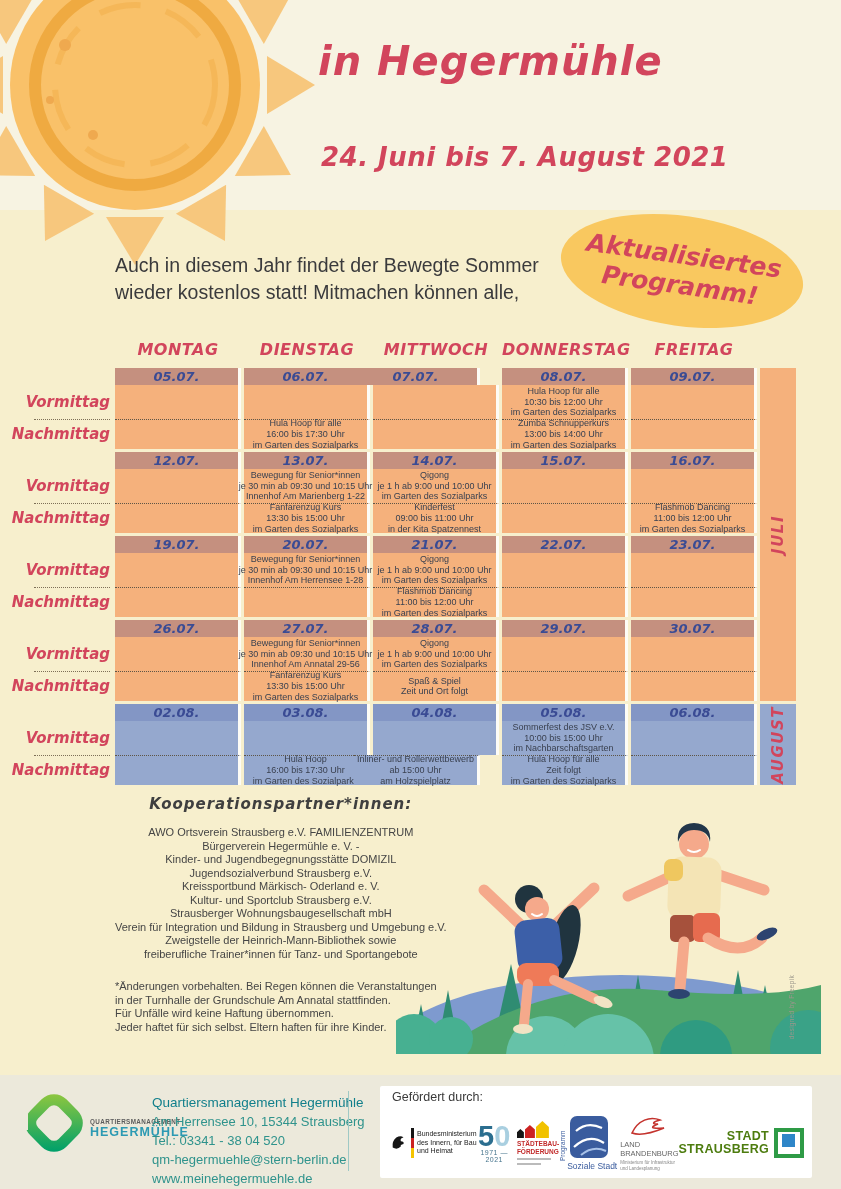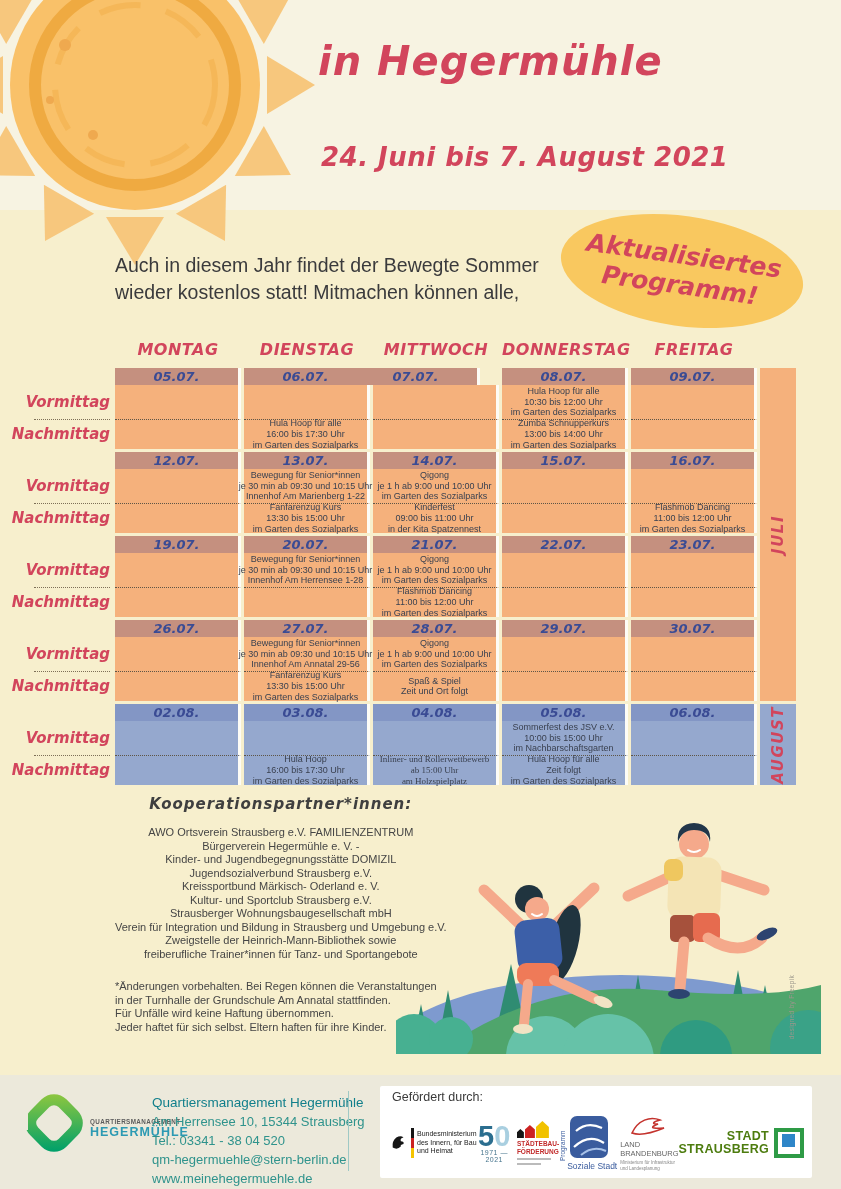--- a/index.html
+++ b/index.html
@@ -276,21 +276,21 @@
       <div class="cell dotted aug" style="left: 85px; top: 415px; height: 28.5px;"></div>
       <div class="date-bar script aug" style="left: 214px; top: 364px;">03.08.</div>
       <div class="cell aug" style="left: 214px; top: 381px; height: 34px;"></div>
       <div class="cell dotted aug" style="left: 214px; top: 415px; height: 28.5px;">
         <div class="ev">Hula Hoop</div>
         <div class="ev">16:00 bis 17:30 Uhr</div>
         <div class="ev">im Garten des Sozialparks</div>
       </div>
       <div class="date-bar script aug" style="left: 343px; top: 364px;">04.08.</div>
       <div class="cell aug" style="left: 343px; top: 381px; height: 34px;"></div>
-      <div class="cell dotted aug" style="left: 343px; top: 415px; height: 28.5px; font-family: Liberation Serif, serif;">
+      <div class="cell dotted aug" style="left: 324px; top: 415px; height: 28.5px;">
         <div class="ev">Inliner- und Rollerwettbewerb</div>
         <div class="ev">ab 15:00 Uhr</div>
         <div class="ev">am Holzspielplatz</div>
       </div>
       <div class="date-bar script aug" style="left: 472px; top: 364px;">05.08.</div>
       <div class="cell aug" style="left: 472px; top: 381px; height: 34px;">
         <div class="ev">Sommerfest des JSV e.V.</div>
         <div class="ev">10:00 bis 15:00 Uhr</div>
         <div class="ev">im Nachbarschaftsgarten</div>
       </div>

